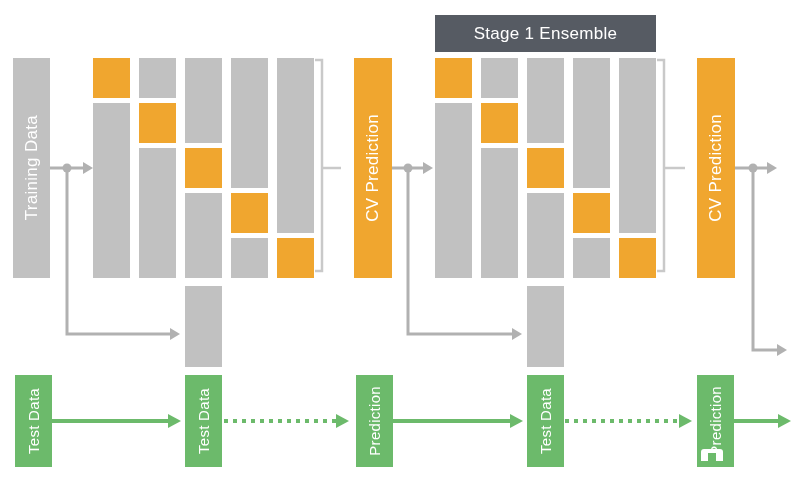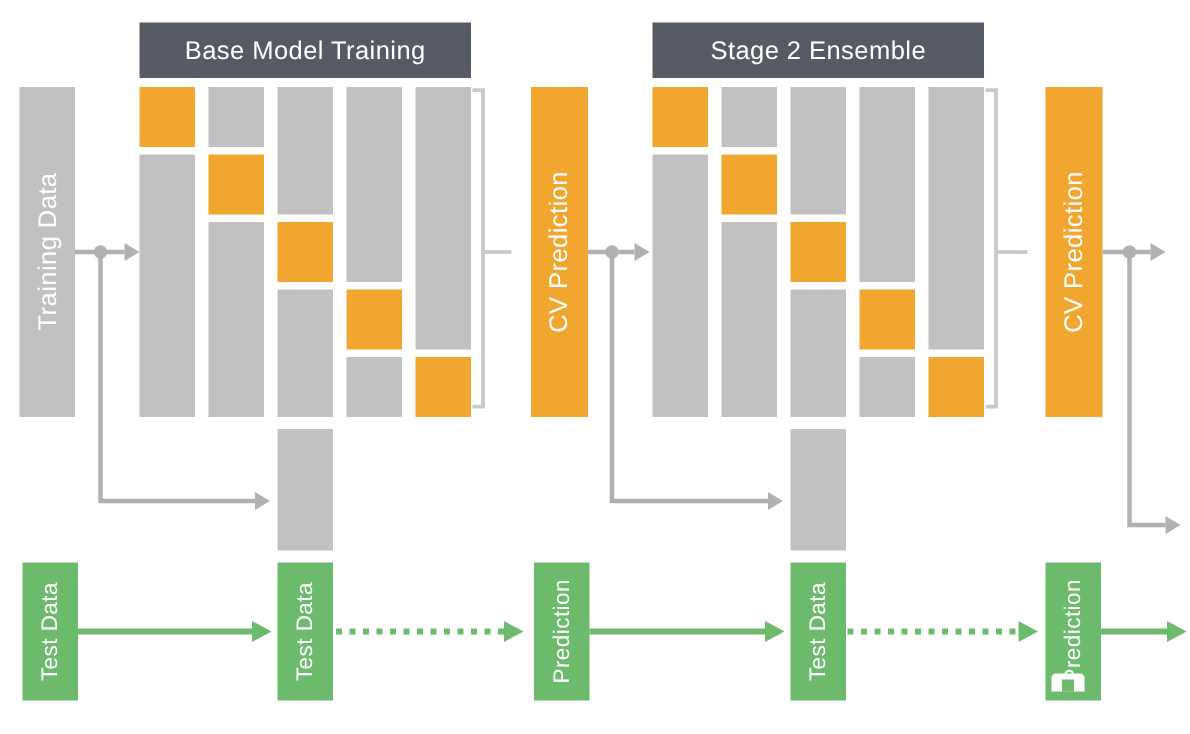--- a/index.html
+++ b/index.html
@@ -133,22 +133,21 @@
       <polygon class="gra" points="336,414 349,421 336,428"></polygon>
       <path class="grl" d="M393,421 H510"></path>
       <polygon class="gra" points="510,414 523,421 510,428"></polygon>
       <path class="grl dotted" d="M565,421 H679"></path>
       <polygon class="gra" points="679,414 692,421 679,428"></polygon>
       <path class="grl" d="M734,421 H778"></path>
       <polygon class="gra" points="778,414 791,421 778,428"></polygon>
     </g>
   </svg>
 
-  <div class="hdr hdr1">Base Model Training</div>
-  <div class="hdr hdr2">Stage 2 Ensemble</div>
+  <div class="hdr hdr2">Stage 1 Ensemble</div>
 
   <div class="vbar gray-bar pos-training">
     <span class="vtext">Training Data</span>
   </div>
 
   <div class="cv-grid pos-grid1">
       <div class="fold-col">
         <div class="seg val" style="height: 40px;"></div>
         <div class="seg train" style="height: 175px;"></div>
       </div>

